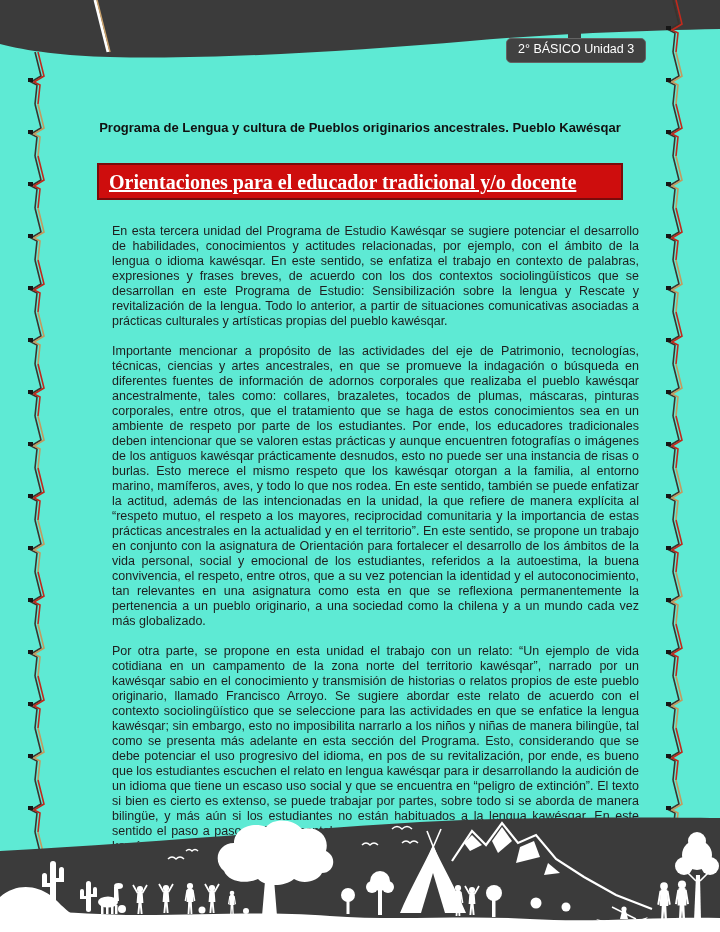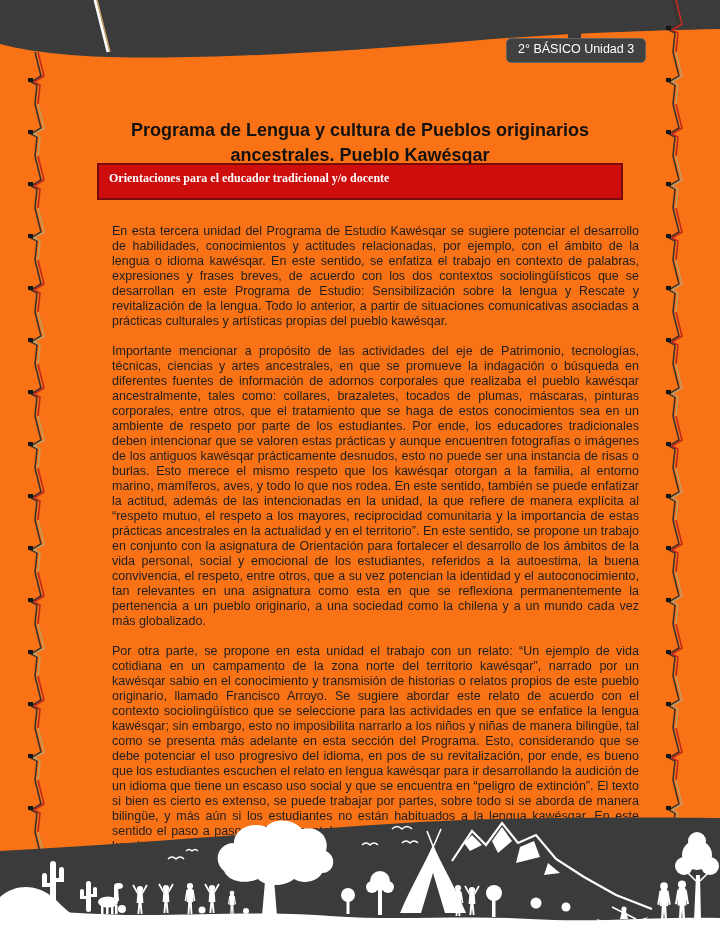--- a/index.html
+++ b/index.html
@@ -1,45 +1,45 @@
 <!DOCTYPE html>
 <html><head>
 <meta charset="utf-8">
 <style>
   html,body { margin:0; padding:0; background:#ffffff; }
   .page {
     position:relative; width:720px; height:932px; overflow:hidden;
-    background:#f97316; font-family:"Liberation Sans", sans-serif;
+    background:#5eead4; font-family:"Liberation Sans", sans-serif;
   }
   
   .top-band { position:absolute; left:0; top:0; width:720px; height:70px; z-index:2; }
   
   .badge-tab { position:absolute; left:568px; top:24px; width:13px; height:18px; background:#3b3b3b; z-index:3; }
   .badge {
     position:absolute; left:506px; top:38px; z-index:4;
     background:#414141; border:1px solid #636363; border-radius:5px;
     color:#ffffff; font-size:12.5px; line-height:1; padding:4px 11px 6px;
     white-space:nowrap;
   }
   
   .zig { position:absolute; z-index:3; overflow:hidden; }
   .zig.left  { left:22px; top:52px; }
   .zig.right { left:660px; top:0; }
   
   .doc-title {
     position:absolute; left:90px; top:106px; width:540px; z-index:5;
-    text-align:center; font-weight:bold; font-size:18px; line-height:25px;
+    text-align:center; font-weight:bold; font-size:13px; line-height:25px;
     color:#111111;
   }
   
   .banner {
     position:absolute; left:97px; top:163px; width:526px; height:37px; z-index:5;
     background:#ce0d0d; border:2px solid #7a0b0b; box-sizing:border-box;
     color:#ffffff; font-family:"Liberation Serif", serif; font-weight:bold;
-    font-size:12px; padding:6px 0 0 10px;
+    font-size:20px; padding:6px 0 0 10px;text-decoration:underline;
   }
   
   .body-text {
     position:absolute; left:112px; top:224px; width:527px; z-index:5;
     font-size:12.5px; line-height:15px; color:#1e1e1e; text-align:justify;
   }
   .body-text p { margin:0 0 15px 0; }
   
   .bottom-scene { position:absolute; left:0; bottom:0; width:720px; height:115px; z-index:6; }
 </style>

